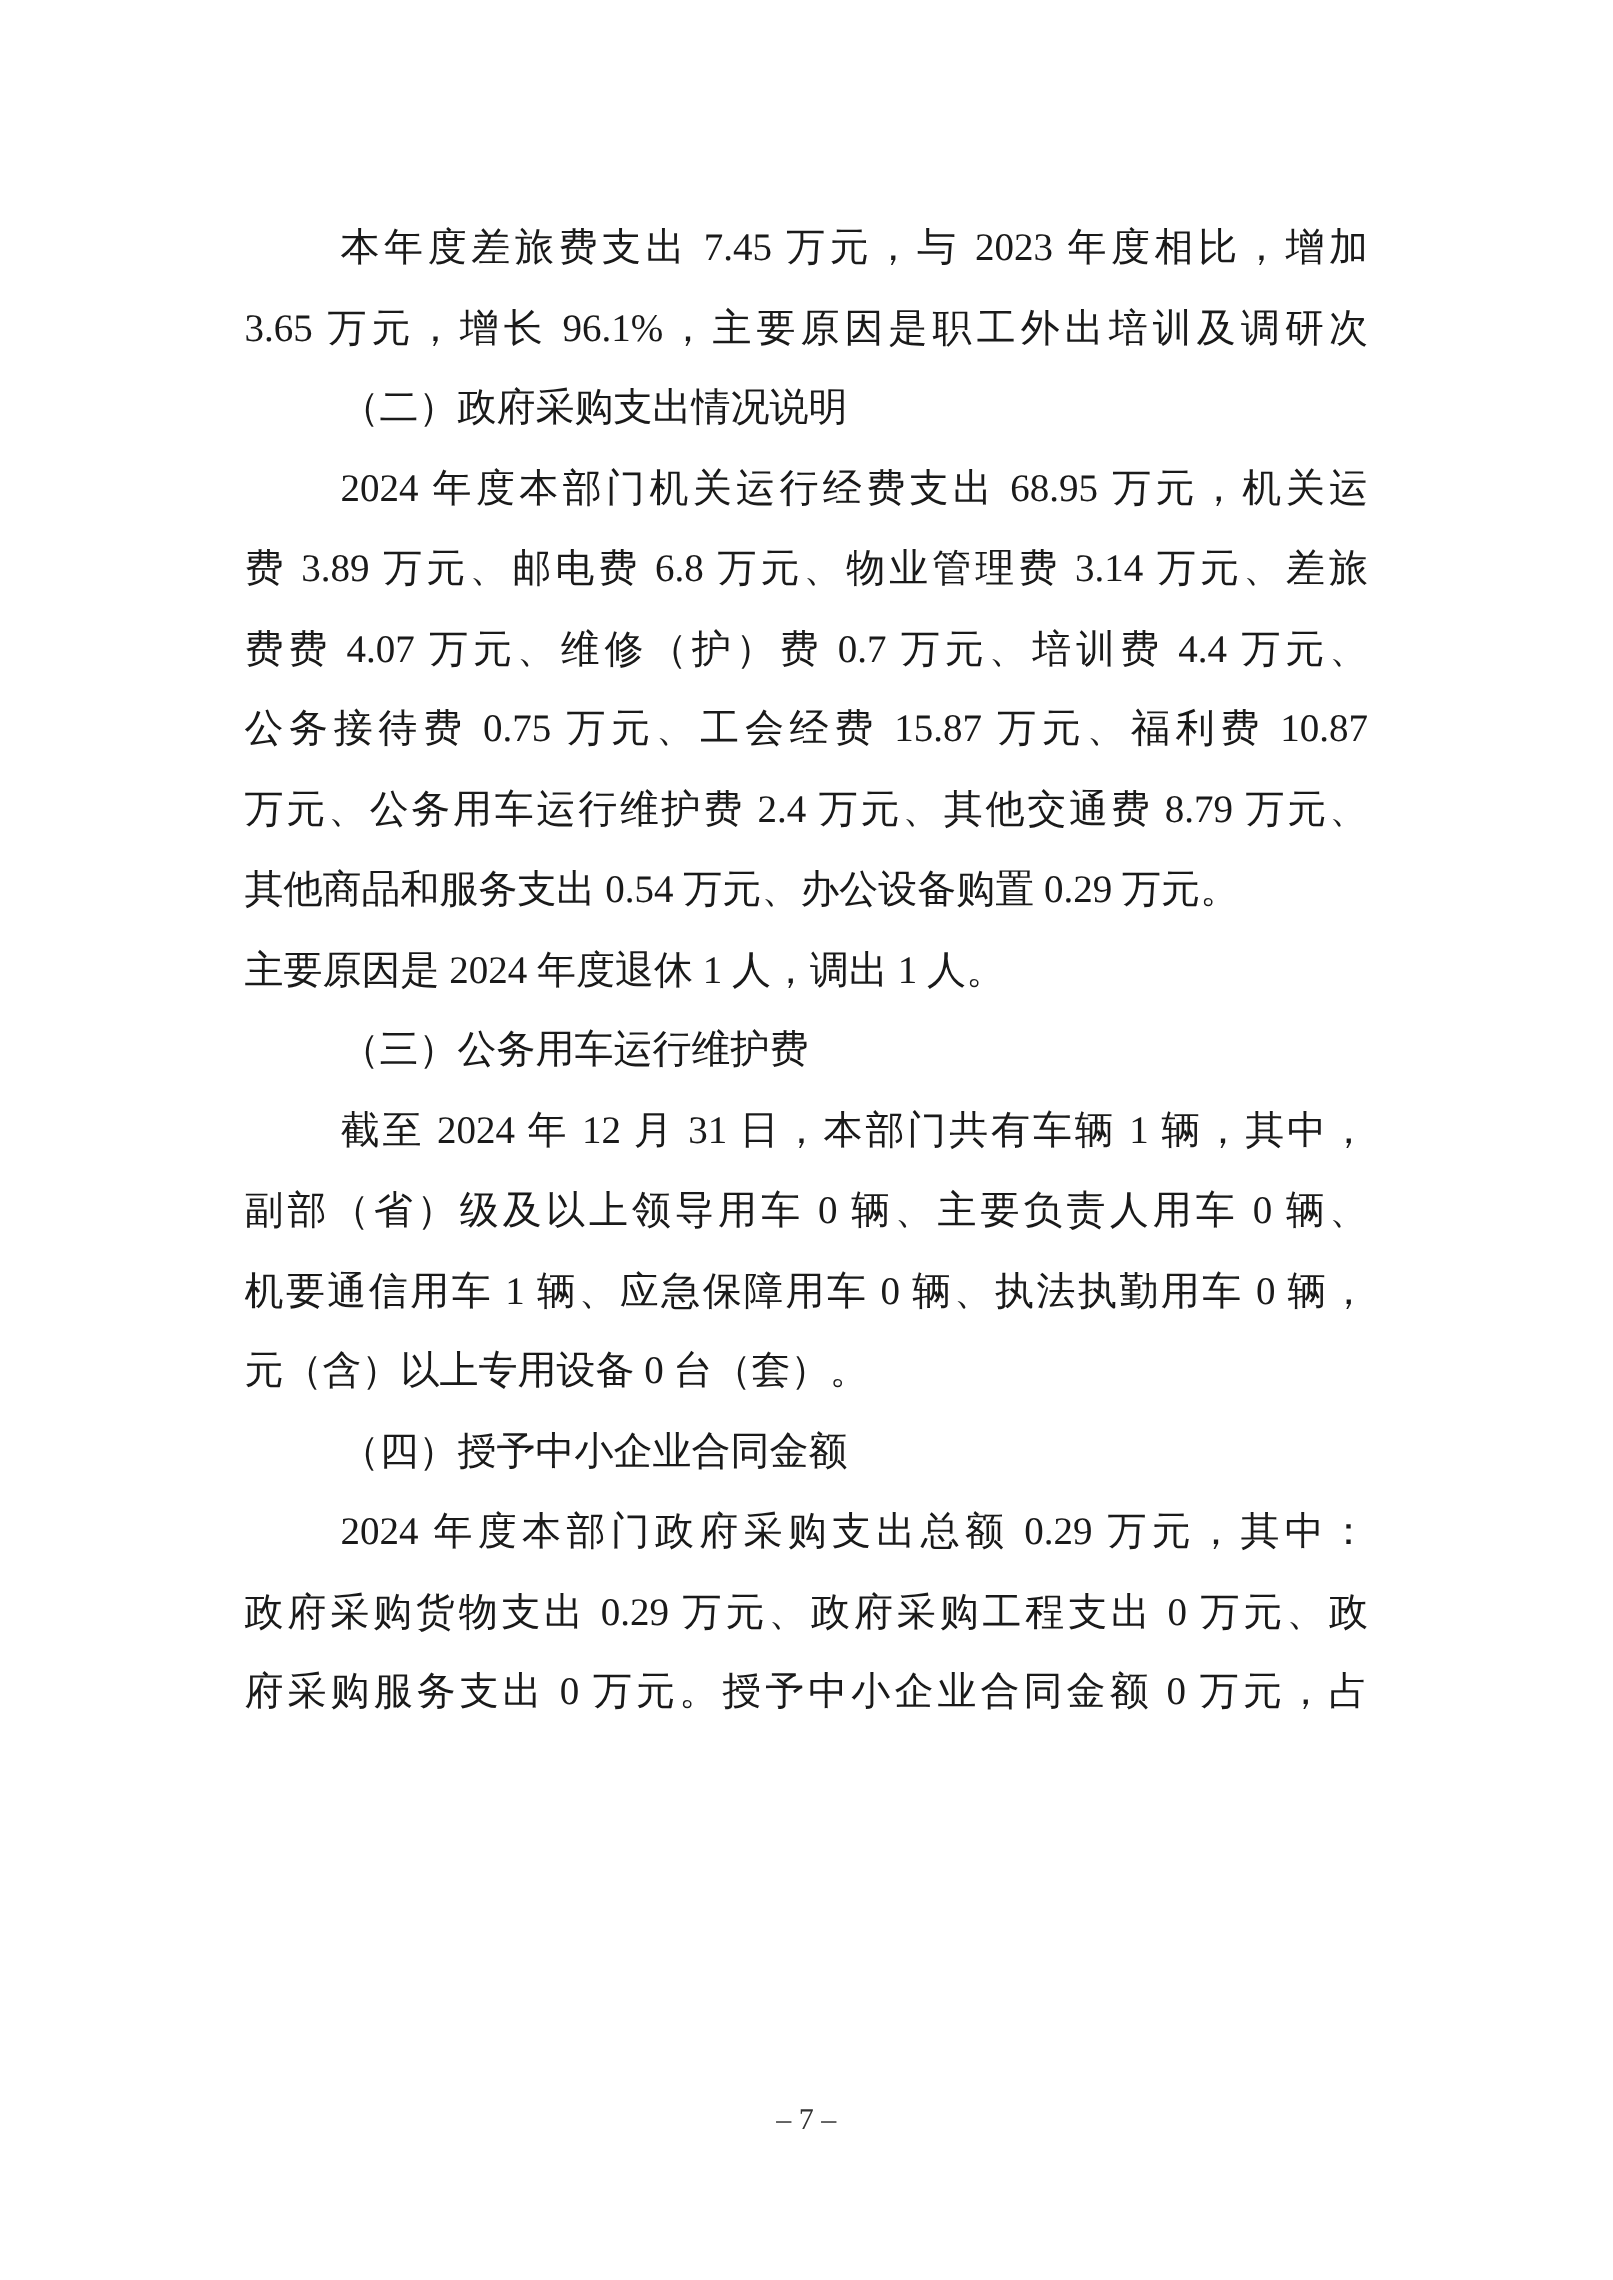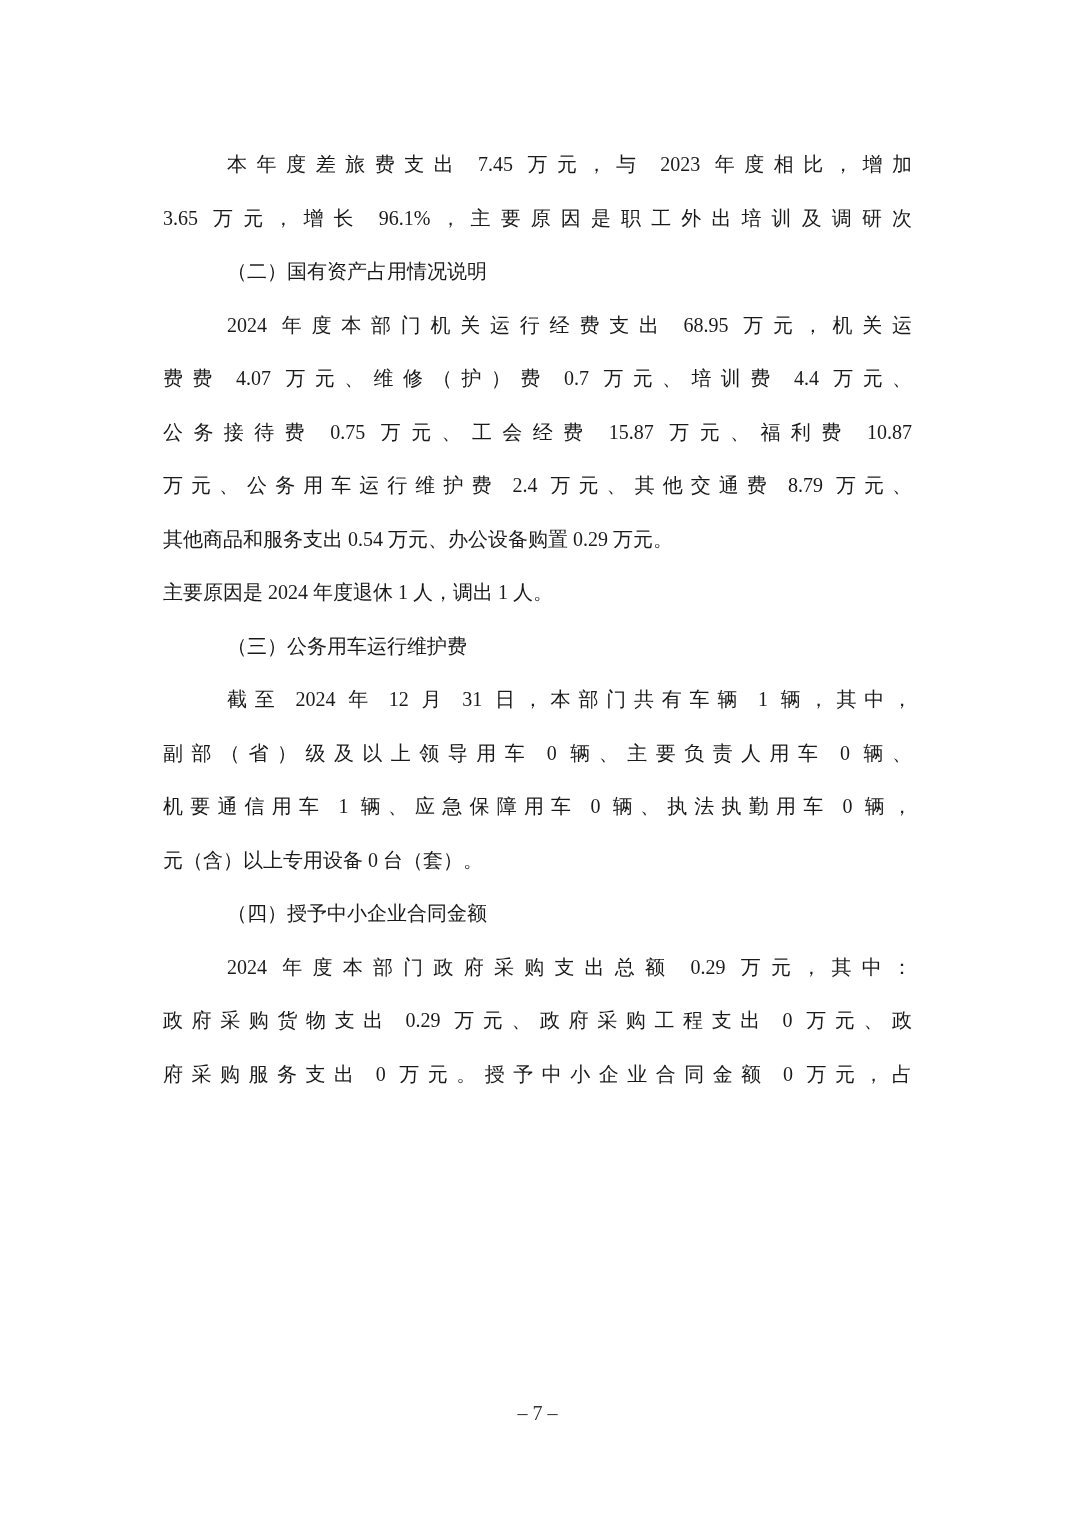--- a/index.html
+++ b/index.html
@@ -18,21 +18,21 @@
   }
   .body-text {
     position: absolute;
     left: 163px;
     top: 138px;
     width: 749px;
   }
   .line {
     height: 53.5px;
     line-height: 53.5px;
-    font-size: 20px;
+    font-size: 26px;
     white-space: normal;
     overflow: hidden;
     color: #1a1a1a;
   }
   .fill {
     text-align: justify;
     text-align-last: justify;
   }
   .indent {
     text-indent: 64px;
@@ -48,22 +48,23 @@
     color: #333333;
   }
 </style>
 </head>
 <body>
 
 <div class="page">
   <div class="body-text">
     <div class="line fill indent">本年度差旅费支出 7.45 万元，与 2023 年度相比，增加</div>
     <div class="line fill">3.65 万元，增长 96.1%，主要原因是职工外出培训及调研次</div>
-    <div class="line indent">（二）国有资产占用情况说明</div>
+    <div class="line indent">（二）政府采购支出情况说明</div>
     <div class="line fill indent">2024 年度本部门机关运行经费支出 68.95 万元，机关运</div>
+    <div class="line fill">费 3.89 万元、邮电费 6.8 万元、物业管理费 3.14 万元、差旅</div>
     <div class="line fill">费费 4.07 万元、维修（护）费 0.7 万元、培训费 4.4 万元、</div>
     <div class="line fill">公务接待费 0.75 万元、工会经费 15.87 万元、福利费 10.87</div>
     <div class="line fill">万元、公务用车运行维护费 2.4 万元、其他交通费 8.79 万元、</div>
     <div class="line">其他商品和服务支出 0.54 万元、办公设备购置 0.29 万元。</div>
     <div class="line">主要原因是 2024 年度退休 1 人，调出 1 人。</div>
     <div class="line indent">（三）公务用车运行维护费</div>
     <div class="line fill indent">截至 2024 年 12 月 31 日，本部门共有车辆 1 辆，其中，</div>
     <div class="line fill">副部（省）级及以上领导用车 0 辆、主要负责人用车 0 辆、</div>
     <div class="line fill">机要通信用车 1 辆、应急保障用车 0 辆、执法执勤用车 0 辆，</div>
     <div class="line">元（含）以上专用设备 0 台（套）。</div>

